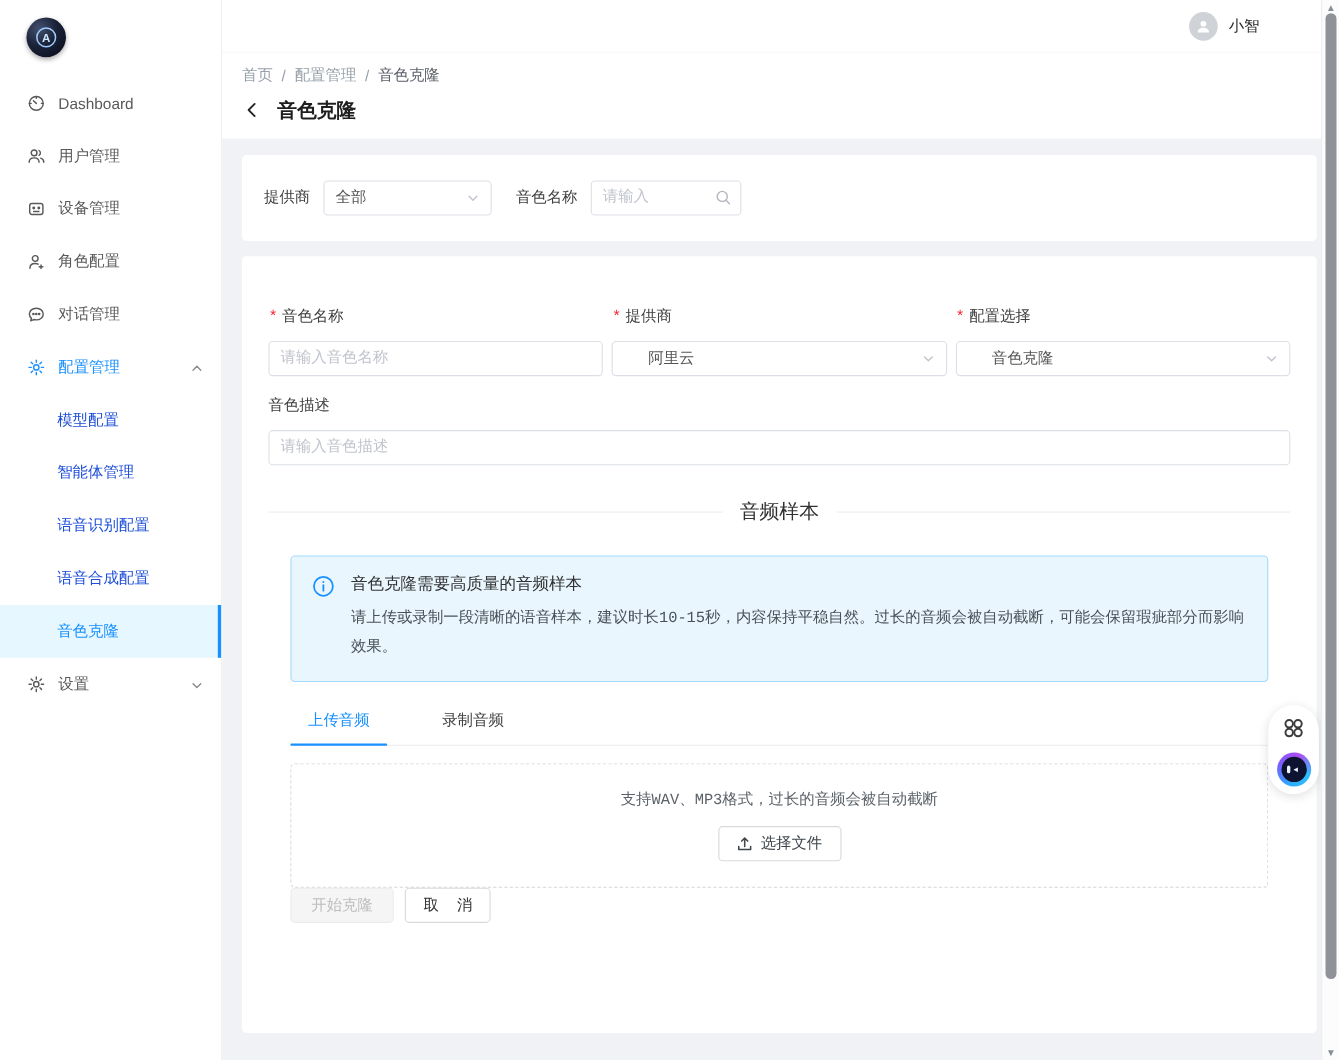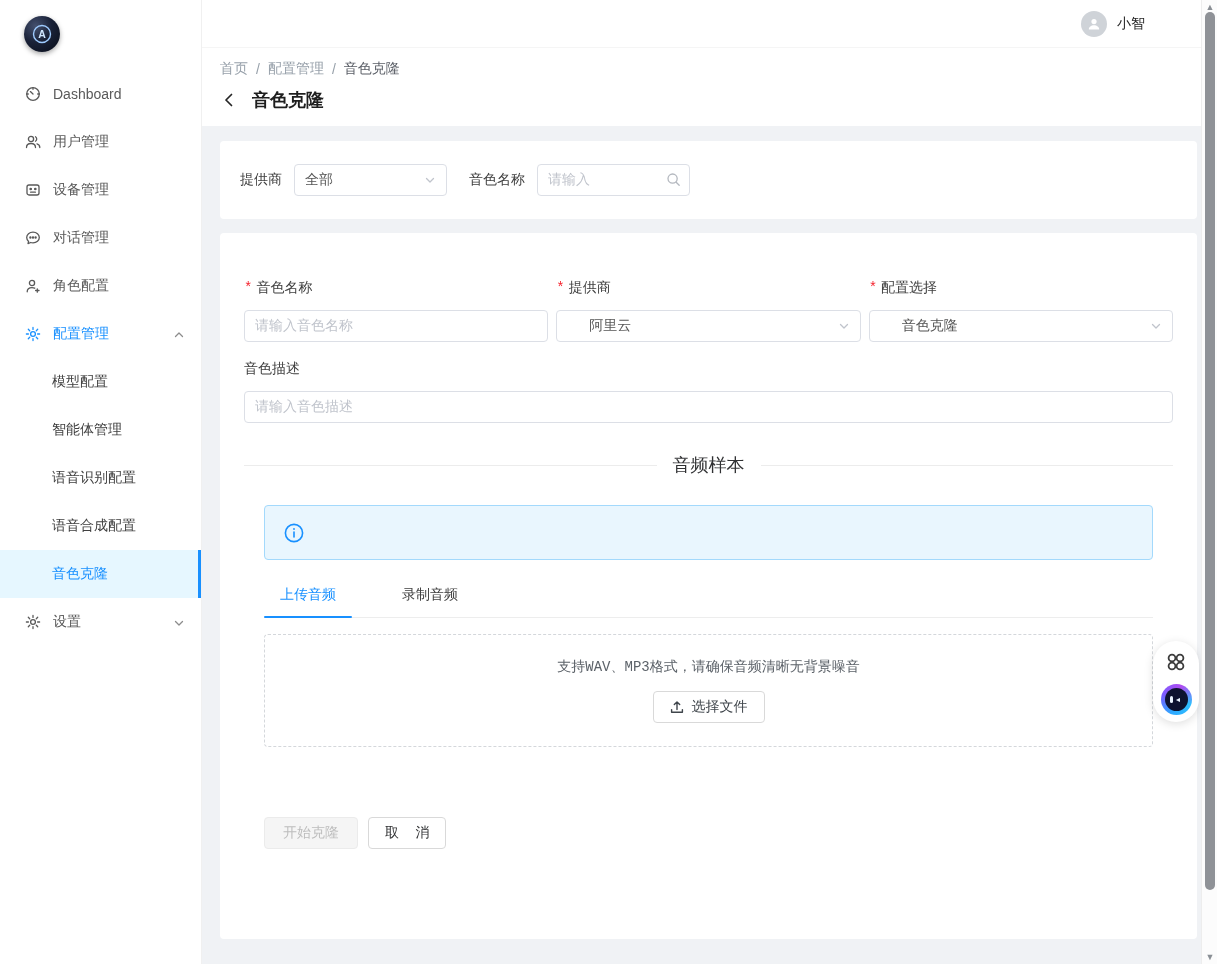--- a/index.html
+++ b/index.html
@@ -15,21 +15,21 @@
     display:flex; align-items:center; justify-content:center;
     box-shadow:0 2px 5px rgba(0,0,0,.35); }
   .menu { }
   .menu-item { height:48px; display:flex; align-items:center; padding:0 16px 0 25px;
     color:#595959; cursor:pointer; }
   .menu-item .mi-icon { width:16px; height:16px; margin-right:12px; flex:0 0 16px; display:flex; }
   .menu-item .mi-label { flex:1; font-size:14px; }
   .menu-item.active-parent { color:#1890ff; }
   .menu-item .chev { width:12px; height:12px; color:#8c8c8c; }
   .submenu-item { height:48px; display:flex; align-items:center; padding-left:52px;
-    color:#404040; cursor:pointer; font-size:14px; }
+    color:#1d4ed8; cursor:pointer; font-size:14px; }
   .submenu-item.active { background:#e6f7ff; color:#1890ff; border-right:3px solid #1890ff; }
   svg.ic { stroke:currentColor; fill:none; stroke-width:1.3; stroke-linecap:round; stroke-linejoin:round; width:100%; height:100%; }
 
   
   .main { flex:1; display:flex; flex-direction:column; height:100%; background:#f0f2f5; }
   .topbar { height:48px; background:#fff; display:flex; align-items:center; justify-content:flex-end;
     padding-right:72px; border-bottom:1px solid #f5f5f5; }
   .user-block { display:flex; align-items:center; gap:10px; cursor:pointer; }
   .avatar { width:26px; height:26px; border-radius:50%; background:#cfd3d8; display:flex; align-items:center; justify-content:center; }
   .user-name { color:#262626; font-size:14px; }
@@ -46,21 +46,21 @@
   .card { background:#fff; border-radius:4px; }
 
   
   .filter-card { height:78px; display:flex; align-items:center; padding:0 20px; margin-bottom:14px; }
   .f-label { color:#404040; margin-right:12px; }
   .sel { width:153px; height:32px; border:1px solid #dcdfe6; border-radius:4px; display:flex;
     align-items:center; padding:0 10px; color:#555; cursor:pointer; background:#fff; }
   .sel .sel-text { flex:1; font-size:14px; }
   .sel .sel-arrow { width:12px; height:12px; color:#c0c4cc; }
   .f-label2 { margin-left:22px; }
-  .inp-wrap { position:relative; width:153px; }
+  .inp-wrap { position:relative; width:137px; }
   .inp { width:100%; height:32px; border:1px solid #dcdfe6; border-radius:4px; padding:0 30px 0 10px;
     font-size:14px; color:#333; font-family:inherit; outline:none; }
   .inp::placeholder { color:#c0c4cc; }
   .search-ic { position:absolute; right:9px; top:8px; width:15px; height:15px; color:#b4b8bf; cursor:pointer; }
 
   
   .main-card { padding:20px 24px 24px; min-height:706px; }
   .tabbar { display:flex; gap:34px; border-bottom:1px solid #f0f0f0; }
   .tab { padding:0 16px 13px; font-size:14px; color:#404040; cursor:pointer; position:relative; }
   .tab.active { color:#1890ff; }
@@ -85,21 +85,21 @@
   .alert-body { font-size:14px; color:#4a5158; line-height:1.95; }
 
   .inner-tabbar { display:flex; gap:34px; border-bottom:1px solid #ededed; margin-top:26px; }
   .dropzone { margin-top:16px; border:1px dashed #d4d7db; border-radius:4px; height:113px;
     display:flex; flex-direction:column; align-items:center; justify-content:center; gap:15px; cursor:pointer; background:#fff; }
   .drop-hint { color:#5c6269; font-size:14px; }
   .btn { height:32px; border:1px solid #d9d9d9; border-radius:4px; background:#fff; color:#3f454b;
     font-size:14px; padding:0 16px; display:inline-flex; align-items:center; gap:8px; cursor:pointer; font-family:inherit; }
   .btn .btn-ic { width:14px; height:14px; display:flex; }
 
-  .actions { margin-top:70px; display:flex; gap:10px; }
+  .actions { display:flex; gap:10px; }
   .btn-disabled { background:#f5f5f5; border:1px solid #ebebeb; color:#bdbdbd; cursor:not-allowed; padding:0 18px; }
   .btn-cancel { letter-spacing:4px; padding:0 12px 0 16px; color:#303133; }
 
   
   .float-widget { position:absolute; right:18px; top:641px; width:46px; background:#fff;
     border-radius:23px; box-shadow:0 2px 10px rgba(0,0,0,.13); padding:8px 0 7px;
     display:flex; flex-direction:column; align-items:center; gap:9px; z-index:30; }
   .grid-btn { width:26px; height:26px; color:#3c3c3c; cursor:pointer; display:flex; }
   .robot-btn { width:31px; height:31px; border-radius:50%; cursor:pointer;
     background:conic-gradient(from 200deg, #2ea8ff, #7a5cff, #b04cf1, #2ec0ff, #2ea8ff);
@@ -163,38 +163,38 @@
               <circle cx="10.3" cy="7" r="0.7" fill="currentColor"></circle>
               <path d="M5.6 10.2h4.8"></path>
             </svg>
         </span>
         <span class="mi-label">设备管理</span>
       </div>
 
       <div class="menu-item">
         <span class="mi-icon">
           <svg class="ic" viewBox="0 0 16 16">
+              <circle cx="7" cy="5" r="2.6"></circle>
+              <path d="M2.2 13.8c0-2.6 2.1-4.2 4.8-4.2 1 0 1.9.2 2.7.6"></path>
+              <path d="M12.3 10.8v3.4M10.6 12.5H14"></path>
+            </svg>
+        </span>
+        <span class="mi-label">角色配置</span>
+      </div>
+
+      <div class="menu-item">
+        <span class="mi-icon">
+          <svg class="ic" viewBox="0 0 16 16">
               <path d="M8 2.2c3.6 0 6.3 2.3 6.3 5.3S11.6 12.8 8 12.8c-.8 0-1.6-.1-2.3-.3L3 13.6l.6-2.2C2.4 10.4 1.7 9 1.7 7.5c0-3 2.7-5.3 6.3-5.3z"></path>
               <circle cx="5.4" cy="7.5" r="0.55" fill="currentColor"></circle>
               <circle cx="8" cy="7.5" r="0.55" fill="currentColor"></circle>
               <circle cx="10.6" cy="7.5" r="0.55" fill="currentColor"></circle>
             </svg>
         </span>
         <span class="mi-label">对话管理</span>
-      </div>
-
-      <div class="menu-item">
-        <span class="mi-icon">
-          <svg class="ic" viewBox="0 0 16 16">
-              <circle cx="7" cy="5" r="2.6"></circle>
-              <path d="M2.2 13.8c0-2.6 2.1-4.2 4.8-4.2 1 0 1.9.2 2.7.6"></path>
-              <path d="M12.3 10.8v3.4M10.6 12.5H14"></path>
-            </svg>
-        </span>
-        <span class="mi-label">角色配置</span>
       </div>
 
       <div class="menu-item active-parent">
         <span class="mi-icon">
           <svg class="ic" viewBox="0 0 16 16">
               <circle cx="8" cy="8" r="2.4"></circle>
               <path d="M8 1.4v2M8 12.6v2M1.4 8h2M12.6 8h2M3.3 3.3l1.4 1.4M11.3 11.3l1.4 1.4M12.7 3.3l-1.4 1.4M4.7 11.3l-1.4 1.4"></path>
             </svg>
         </span>
         <span class="mi-label">配置管理</span>
@@ -349,33 +349,37 @@
         <div class="audio-section">
 
           <div class="alert">
             <span class="alert-icon">
               <svg class="ic" viewBox="0 0 22 22" style="stroke-width:1.6">
                   <circle cx="11" cy="11" r="8.6"></circle>
                   <path d="M11 10v5"></path>
                   <circle cx="11" cy="7" r="0.9" fill="currentColor" stroke="none"></circle>
                 </svg>
             </span>
+            <div class="alert-content">
+              <div class="alert-title">音色克隆需要高质量的音频样本</div>
+              <div class="alert-body">请上传或录制一段清晰的语音样本，建议时长10-15秒，内容保持平稳自然。过长的音频会被自动截断，可能会保留瑕疵部分而影响效果。</div>
+            </div>
           </div>
 
           <div class="inner-tabbar">
             <div class="tab active">
               <span>上传音频</span>
             </div>
             <div class="tab">
               <span>录制音频</span>
             </div>
           </div>
 
           <div class="dropzone">
-            <div class="drop-hint">支持WAV、MP3格式，请确保音频清晰无背景噪音</div>
+            <div class="drop-hint">支持WAV、MP3格式，过长的音频会被自动截断</div>
             <button class="btn">
               <span class="btn-ic">
                 <svg class="ic" viewBox="0 0 14 14" style="stroke-width:1.4">
                     <path d="M7 9.6V2.2M4.3 4.6L7 1.9l2.7 2.7"></path>
                     <path d="M1.6 9.6v2.6h10.8V9.6"></path>
                   </svg>
               </span>
               <span>选择文件</span>
             </button>
           </div>

